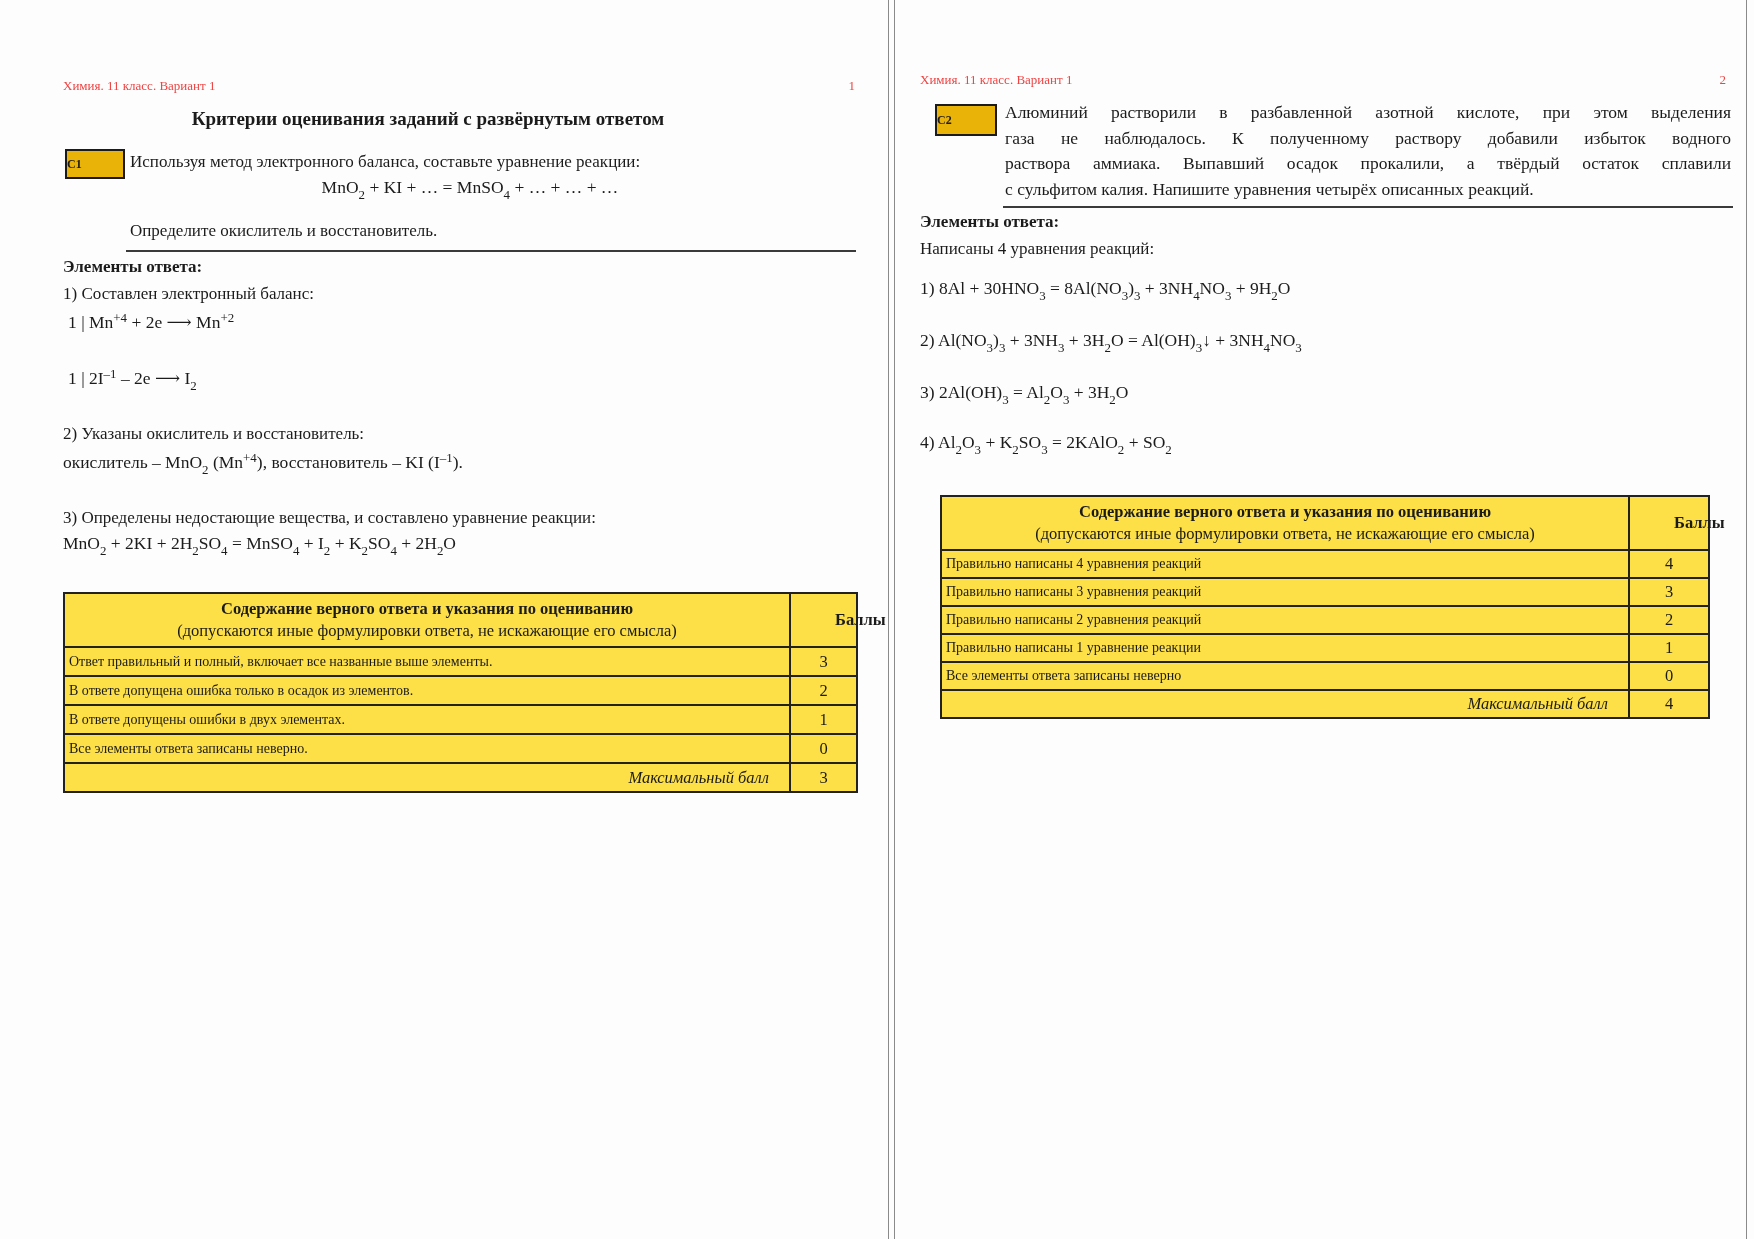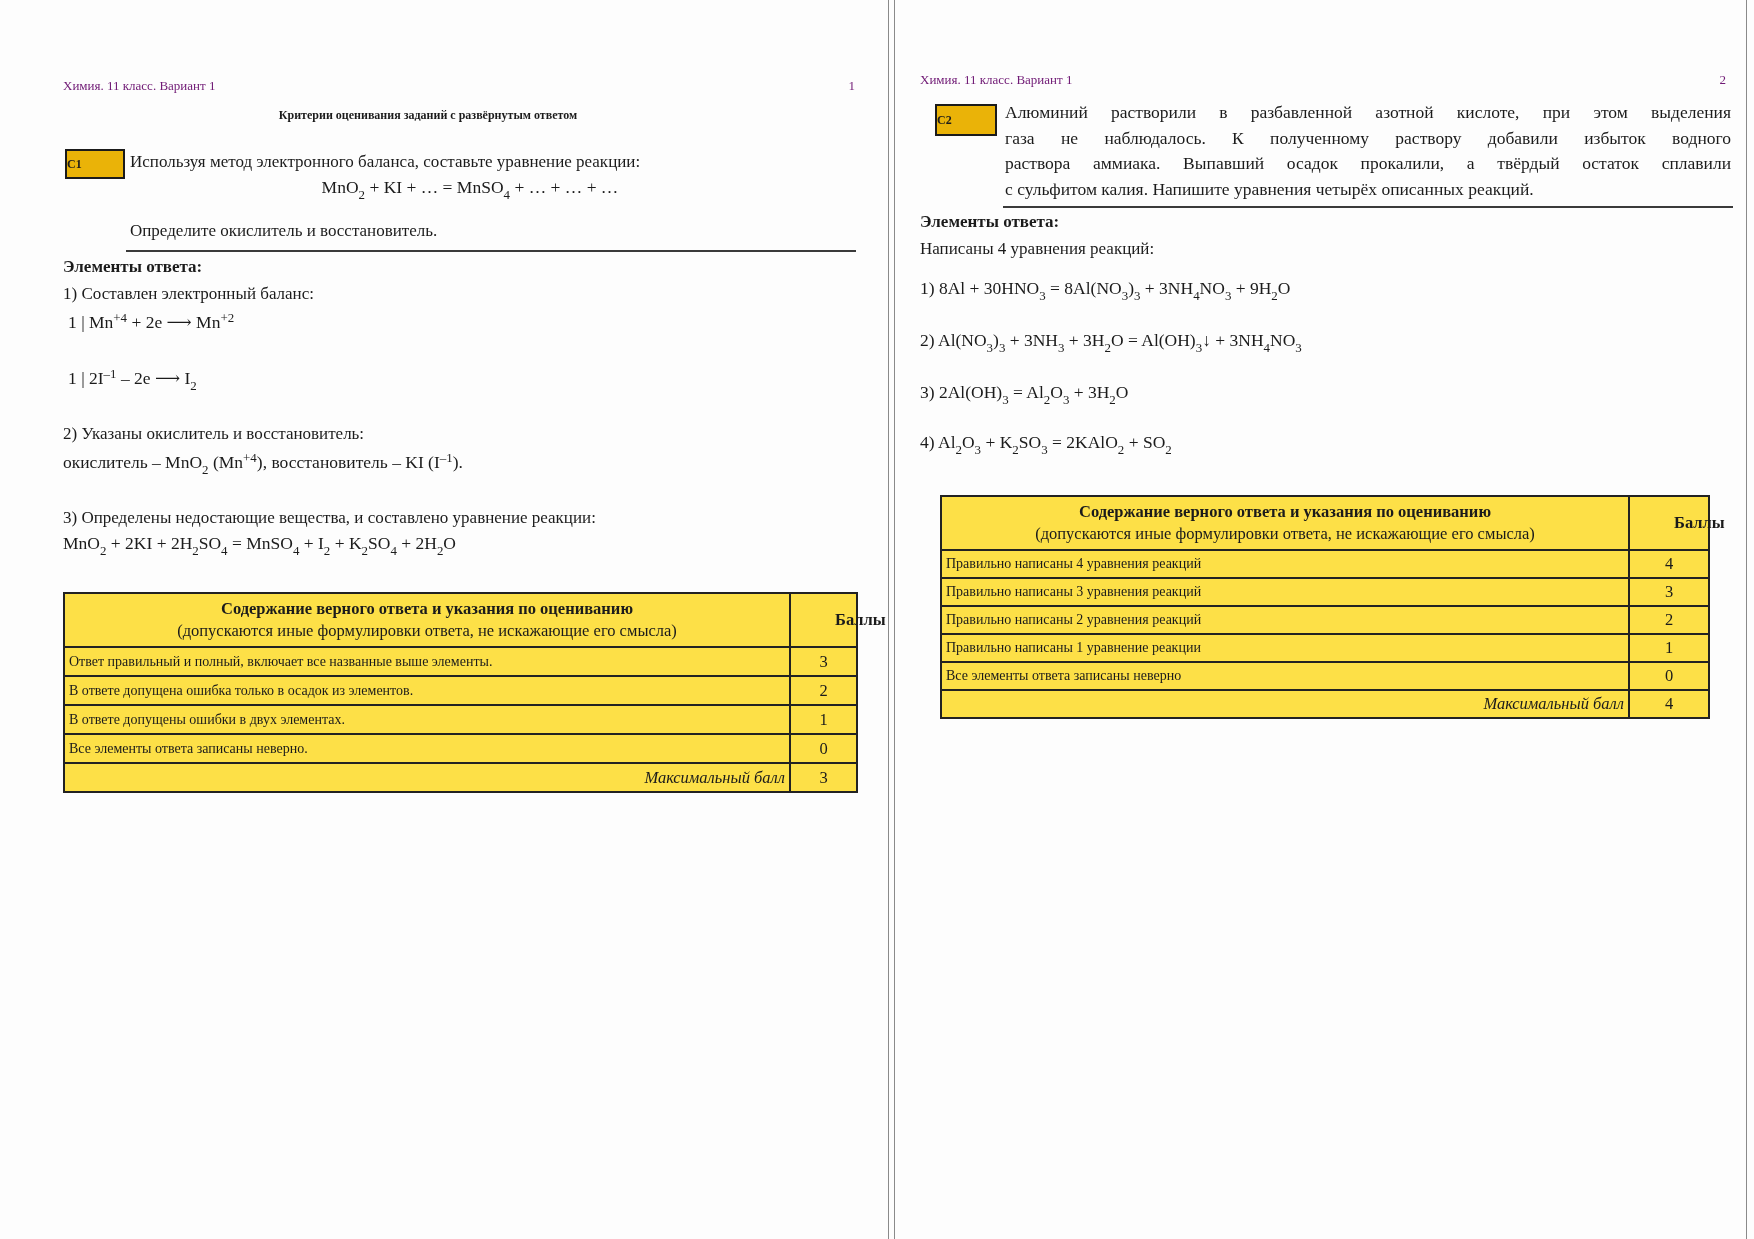--- a/index.html
+++ b/index.html
@@ -4,21 +4,21 @@
 <style>
   html,body { margin:0; padding:0; }
   body {
     width:1754px; height:1239px; background:#ffffff;
     font-family:"Liberation Serif","DejaVu Serif",serif;
     color:#1b1b1b;
   }
   .canvas { position:relative; width:1754px; height:1239px; background:#fdfdfd; overflow:hidden; }
   .abs { position:absolute; }
   .nowrap { white-space:nowrap; }
-  .small { font-size:13px; color:#701a75; }
+  .small { font-size:13px; color:#ef4444; }
   .body-text { font-size:17px; }
   .bold { font-weight:bold; }
   .center { text-align:center; }
   .formula { font-size:17.5px; white-space:nowrap; }
   .formula sub { font-size:0.74em; position:relative; top:0.45em; vertical-align:baseline; }
   .formula sup { font-size:0.74em; position:relative; top:-0.5em; vertical-align:baseline; }
   .hline { background:#3a3a3a; height:2px; }
   .vline { position:absolute; top:0; bottom:0; width:1px; background:#8a8a8a; }
   .task-box {
     border:2px solid #1b1b1b; display:flex; align-items:center; justify-content:flex-start;
@@ -26,41 +26,41 @@
   }
   .hdr-row { display:flex; justify-content:space-between; align-items:flex-start; }
   table.crit { border-collapse:collapse; table-layout:fixed; background:#fde047; }
   table.crit td, table.crit th { border:2px solid #222; font-weight:normal; }
   .crit .head-main { font-weight:bold; font-size:16.5px; }
   .crit .head-sub { font-size:16.5px; }
   .crit .head-cell { text-align:center; vertical-align:middle; line-height:1.35; padding:3px 6px; }
   .crit .score-head { text-align:center; vertical-align:middle; font-weight:bold; font-size:16.5px;padding-left:44px; }
   .crit .row-text { font-size:14px; padding:2px 4px; text-align:left; vertical-align:middle; }
   .crit .row-score { font-size:16.5px; text-align:center; vertical-align:middle; }
-  .crit .max-text { font-style:italic; text-align:right; padding-right:4px; font-size:16.5px; }
+  .crit .max-text { font-style:italic; text-align:right; padding-right:20px; font-size:16.5px; }
   .par-line { font-size:17.5px; line-height:25.5px; text-align:justify; text-align-last:justify; }
   .par-line.last { text-align-last:left; }
 </style>
 </head>
 <body>
 
 <div class="canvas">
 
   <div class="vline" style="left:888px;"></div>
   <div class="vline" style="left:894px;"></div>
   <div class="vline" style="left:1746px;"></div>
 
   <div class="abs" style="left:0;top:0;width:888px;height:1239px;">
 
     <div class="abs hdr-row small" style="left:63px;top:78px;width:792px;">
       <span>Химия. 11 класс. Вариант 1</span>
       <span>1</span>
     </div>
 
-    <div class="abs bold center nowrap" style="left:63px;top:108px;width:730px;font-size:12px;">Критерии оценивания заданий с развёрнутым ответом</div>
+    <div class="abs bold center nowrap" style="left:63px;top:108px;width:730px;font-size:19px;">Критерии оценивания заданий с развёрнутым ответом</div>
 
     <div class="abs task-box" style="left:65px;top:149px;width:56px;height:26px;">
       <span>С1</span>
     </div>
 
     <div class="abs body-text nowrap" style="left:130px;top:152px;">Используя метод электронного баланса, составьте уравнение реакции:</div>
 
     <div class="abs formula center" style="left:130px;top:177px;width:680px;">MnO<sub>2</sub> + KI + … = MnSO<sub>4</sub> + … + … + …</div>
 
     <div class="abs body-text nowrap" style="left:130px;top:221px;">Определите окислитель и восстановитель.</div>

